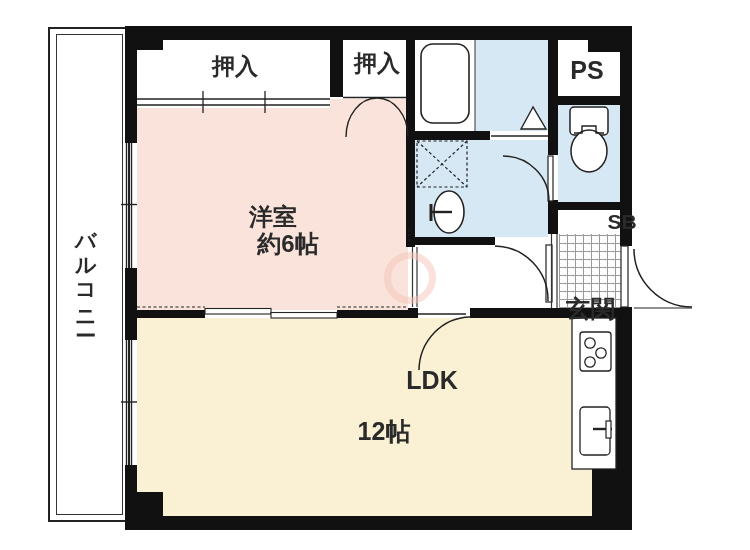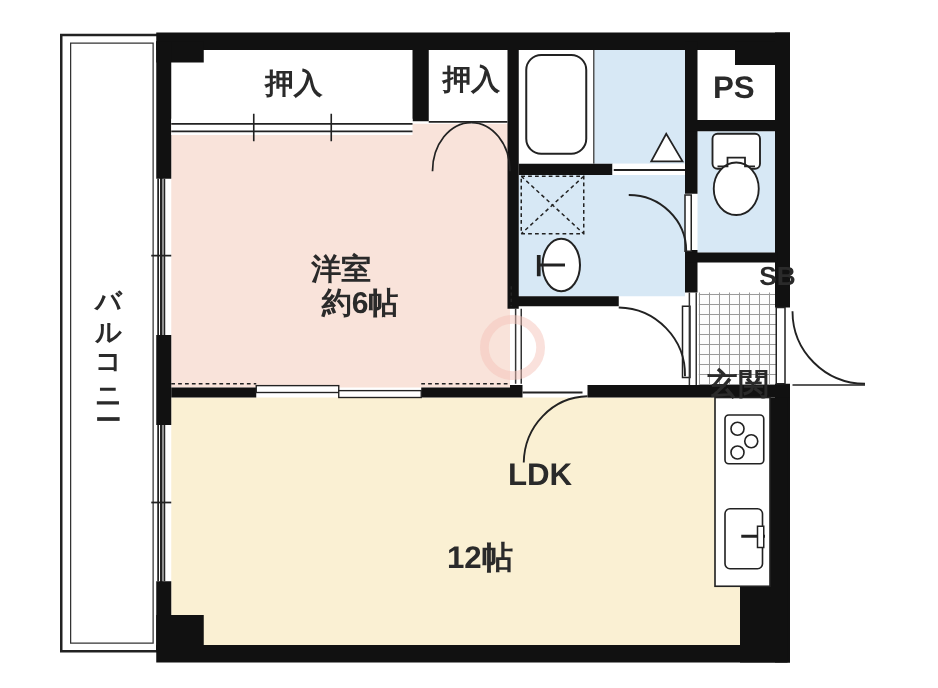--- a/index.html
+++ b/index.html
@@ -182,20 +182,20 @@
         <rect x="606" y="421" width="5" height="17" fill="#fff" stroke="#222" stroke-width="1.2"></rect>
       </g>
     </g>
   </svg>
 
   <div class="lbl lbl-oshiire" style="left:235px;top:67px;">押入</div>
   <div class="lbl lbl-oshiire" style="left:377px;top:64px;">押入</div>
   <div class="lbl lbl-room2" style="left:273px;top:194px;">洋室</div>
   <div class="lbl lbl-room2" style="left:288px;top:221px;">約6帖</div>
   <div class="lbl lbl-ldk" style="left:384px;top:380px;margin-left:48px;">LDK</div>
-  <div class="lbl lbl-ldk" style="left:384px;top:431px;margin-top:15px;">12帖</div>
+  <div class="lbl lbl-ldk" style="left:384px;top:431px;">12帖</div>
   <div class="lbl lbl-ps" style="left:587px;top:70px;">PS</div>
   <div class="lbl lbl-sb" style="left:622px;top:222px;">SB</div>
   <div class="lbl lbl-genkan" style="left:591px;top:272px;">玄関</div>
   <div class="lbl lbl-balcony" style="left:86px;top:272px;">バルコニー</div>
 
   <div class="wm-ring"></div>
 </div>
 
 </body></html>

